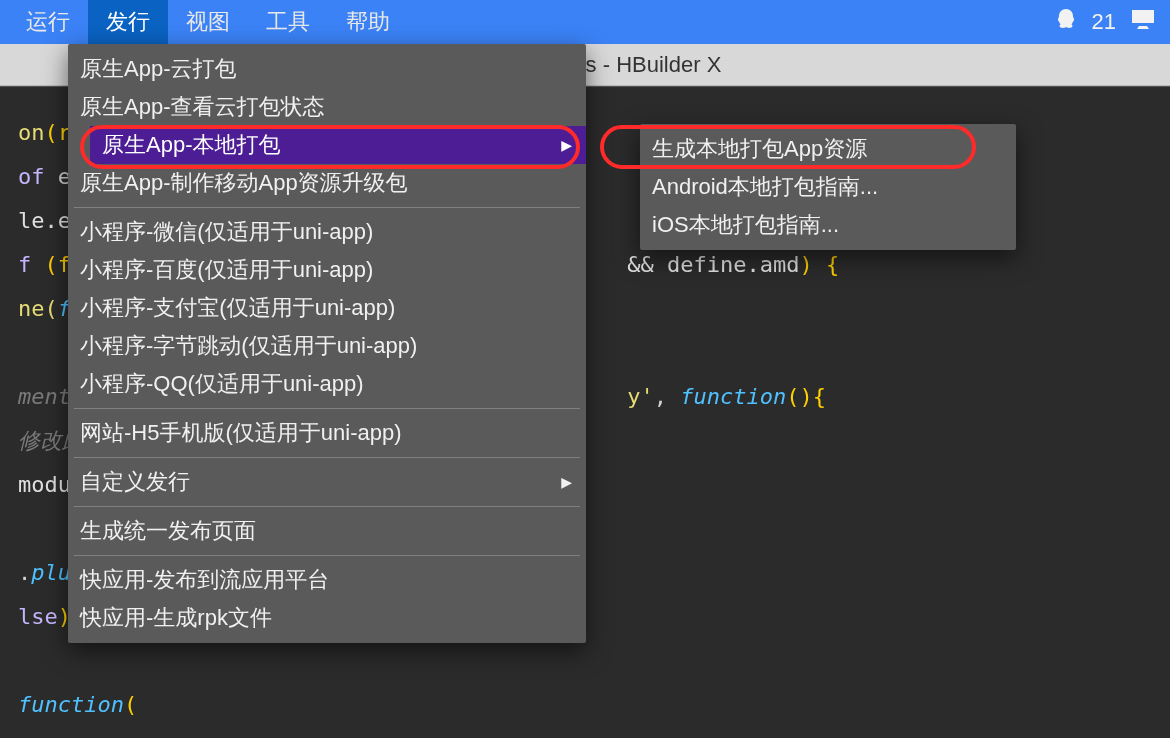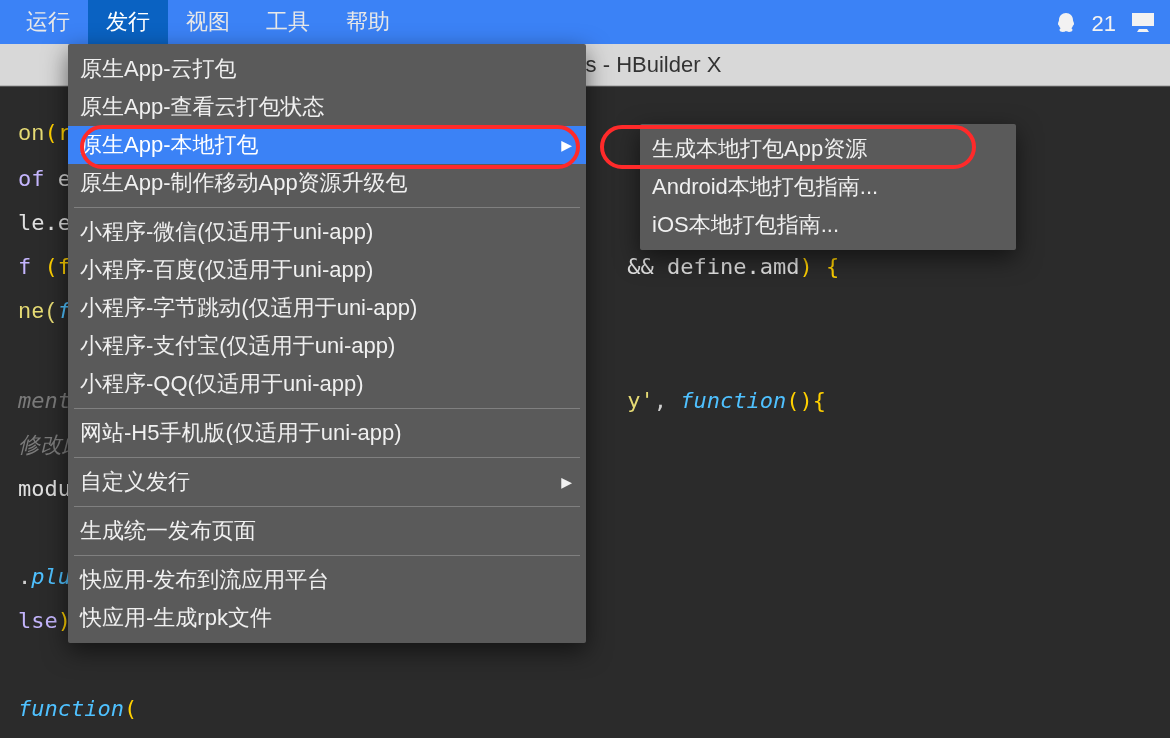--- a/index.html
+++ b/index.html
@@ -33,23 +33,23 @@
   .menubar .item.active {
     background: #0a62c2;
     color: #fff;
   }
   .menubar .tray {
     position: absolute;
     right: 14px;
     top: 0;
     height: 100%;
     display: flex;
+    align-items: center;
     gap: 14px;
     color: #f2f2f2;
-    margin-top: 11px;
   }
   .menubar .tray svg { fill: #f2f2f2; }
 
   
   .titlebar {
     position: absolute;
     left: 0; right: 0; top: 44px;
     height: 42px;
     background: #d8d8d8;
     display: flex;
@@ -68,21 +68,21 @@
     color: #d0d0d0;
     font-family: "Menlo", "Consolas", monospace;
     font-size: 22px;
     padding: 24px 18px;
     line-height: 44px;
     white-space: pre;
     border-top: 1px solid #555;
   }
   .tok-kw    { color: #c4b5fd; }
   .tok-fn    { color: #4fc1ff; font-style: italic; }
-  .tok-id    { color: #e6db74; font-family: Liberation Mono, monospace; }
+  .tok-id    { color: #e6db74; }
   .tok-str   { color: #e6db74; }
   .tok-comm  { color: #7a7a7a; font-style: italic; }
   .tok-prop  { color: #e0e0e0; }
   .tok-paren { color: #ffd000; }
 
   
   .menu {
     position: absolute;
     background: #5a5a5a;
     box-shadow: 0 8px 24px rgba(0,0,0,0.55);
@@ -92,22 +92,23 @@
     border-radius: 2px;
   }
   .menu .mi {
     height: 38px;
     display: flex;
     align-items: center;
     padding: 0 12px;
     position: relative;
   }
   .menu .mi.highlight {
-    background: #3b82f6;
+    background: #4c1d95;
     color: #fff;
+    margin-left: 22px;
   }
   .menu .mi .arrow {
     position: absolute;
     right: 14px;
     font-size: 14px;
   }
   .menu .sep {
     height: 1px;
     background: #808080;
     margin: 5px 6px;
@@ -187,24 +188,24 @@
       <span>原生App-制作移动App资源升级包</span>
     </div>
   <div class="sep"></div>
   <div class="mi">
       <span>小程序-微信(仅适用于uni-app)</span>
     </div>
   <div class="mi">
       <span>小程序-百度(仅适用于uni-app)</span>
     </div>
   <div class="mi">
+      <span>小程序-支付宝(仅适用于uni-app)</span>
+    </div>
+  <div class="mi">
       <span>小程序-字节跳动(仅适用于uni-app)</span>
-    </div>
-  <div class="mi">
-      <span>小程序-支付宝(仅适用于uni-app)</span>
     </div>
   <div class="mi">
       <span>小程序-QQ(仅适用于uni-app)</span>
     </div>
   <div class="sep"></div>
   <div class="mi">
       <span>网站-H5手机版(仅适用于uni-app)</span>
     </div>
   <div class="sep"></div>
   <div class="mi">

